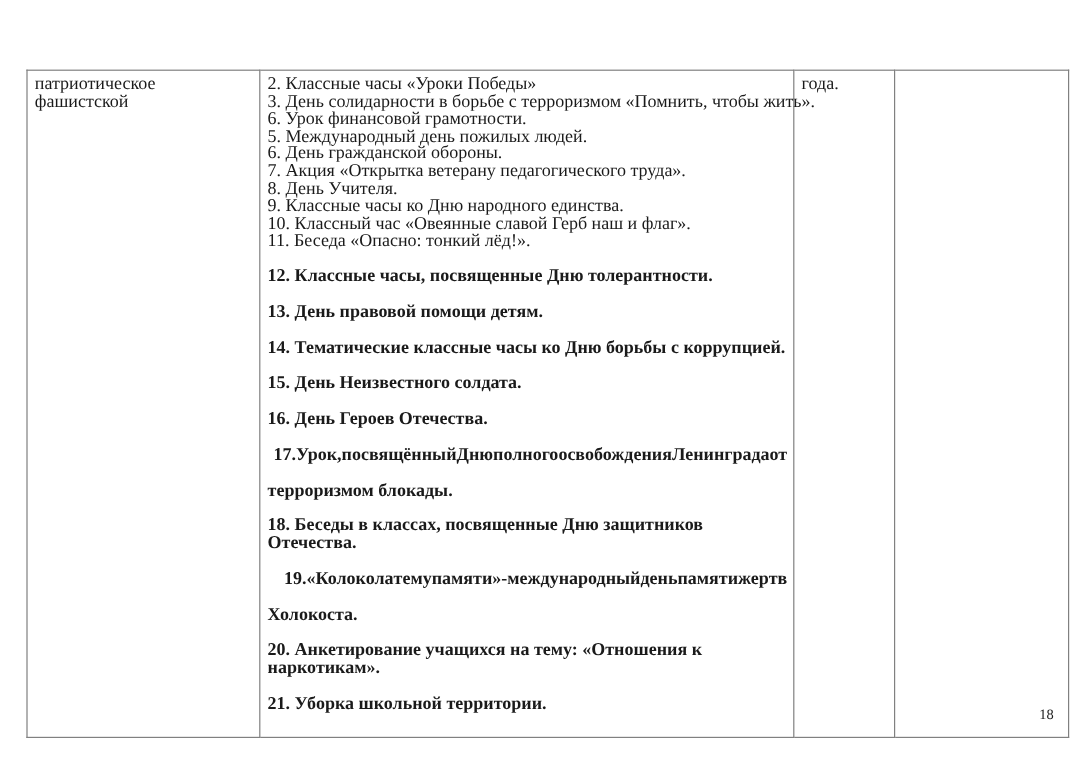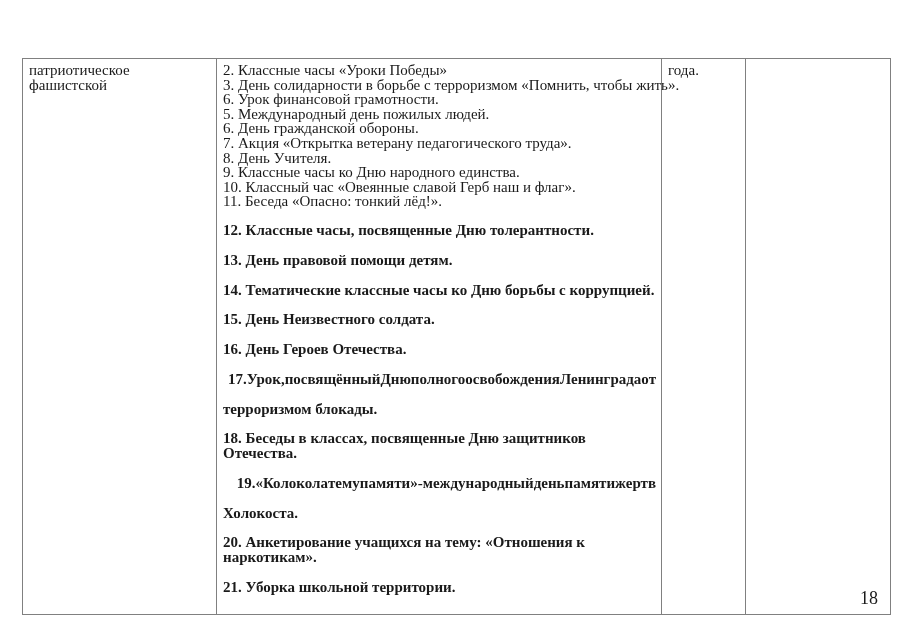--- a/index.html
+++ b/index.html
@@ -88,21 +88,21 @@
 
   .cell-third {
     font-size: 12.4px;
   }
 
   
   .page-number {
     position: absolute;
     right: 22px;
     top: 588px;
-    font-size: 18px;
+    font-size: 12px;
     color: #1a1a1a;
     text-align: right;
   }
 </style>
 </head>
 <body>
 
 <div class="page">
 
   <table class="doc-table">

